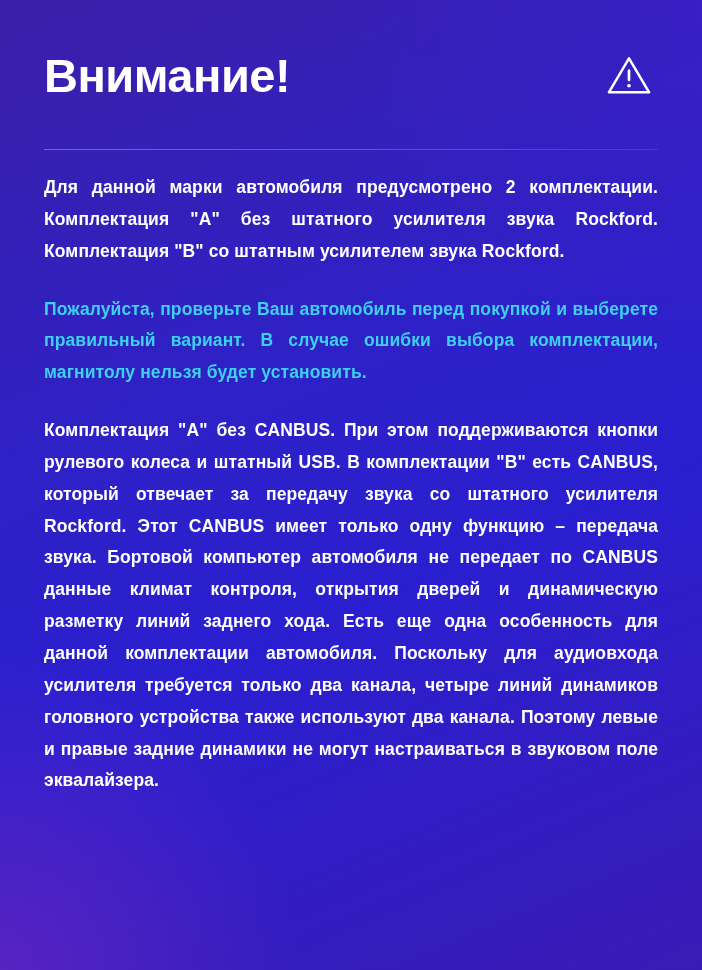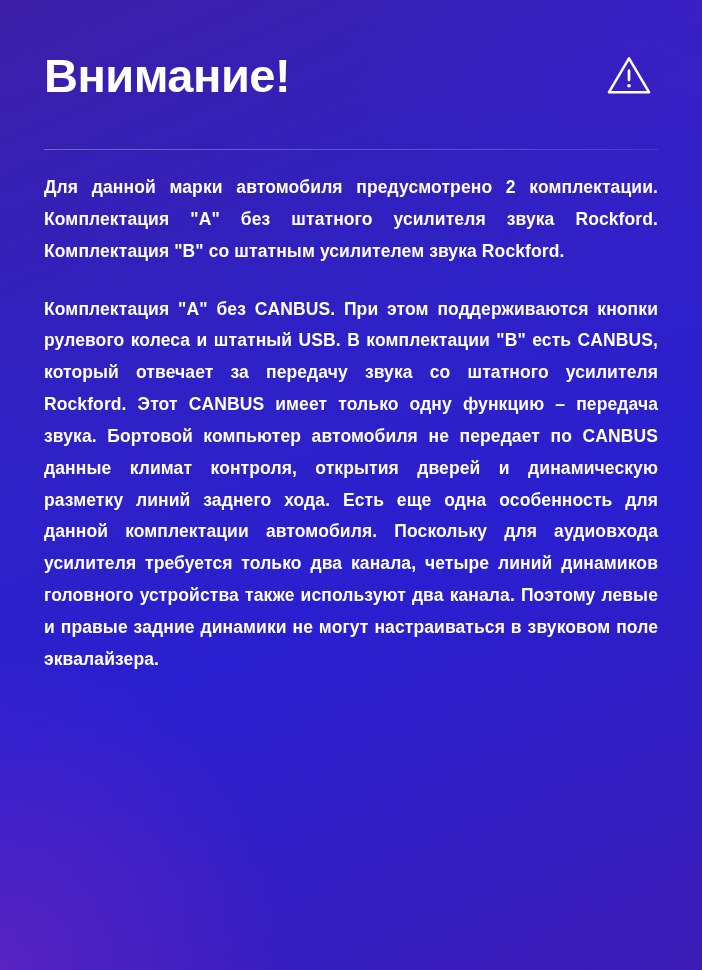--- a/index.html
+++ b/index.html
@@ -84,16 +84,17 @@
         <rect x="22.6" y="17" width="2.8" height="12.5" rx="1.4" fill="#ffffff"></rect>
         <circle cx="24" cy="34.2" r="1.9" fill="#ffffff"></circle>
       </svg>
     </span>
   </div>
 
   <div class="divider"></div>
 
   <div class="content">
     <p>Для данной марки автомобиля предусмотрено 2 комплектации. Комплектация "А" без штатного усилителя звука Rockford. Комплектация "В" со штатным усилителем звука Rockford.</p>
+    <p class="accent">Пожалуйста, проверьте Ваш автомобиль перед покупкой и выберете правильный вариант. В случае ошибки выбора комплектации, магнитолу нельзя будет установить.</p>
     <p class="last">Комплектация "А" без CANBUS. При этом поддерживаются кнопки рулевого колеса и штатный USB. В комплектации "В" есть CANBUS, который отвечает за передачу звука со штатного усилителя Rockford. Этот CANBUS имеет только одну функцию – передача звука. Бортовой компьютер автомобиля не передает по CANBUS данные климат контроля, открытия дверей и динамическую разметку линий заднего хода. Есть еще одна особенность для данной комплектации автомобиля. Поскольку для аудиовхода усилителя требуется только два канала, четыре линий динамиков головного устройства также используют два канала. Поэтому левые и правые задние динамики не могут настраиваться в звуковом поле эквалайзера.</p>
   </div>
 
 </div>
 
 </body></html>

